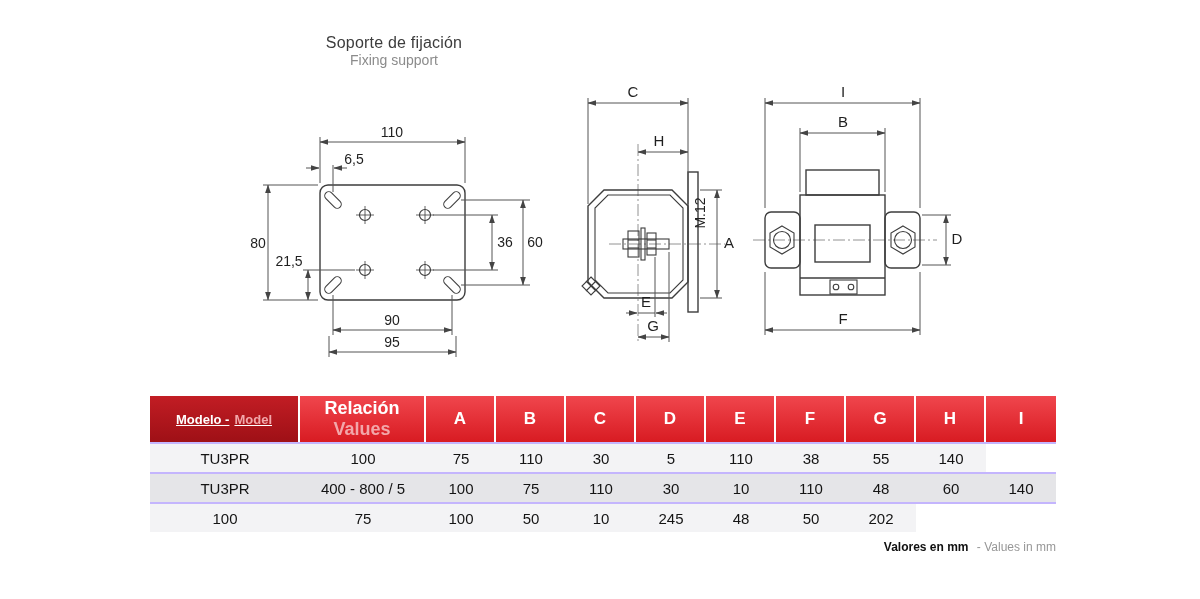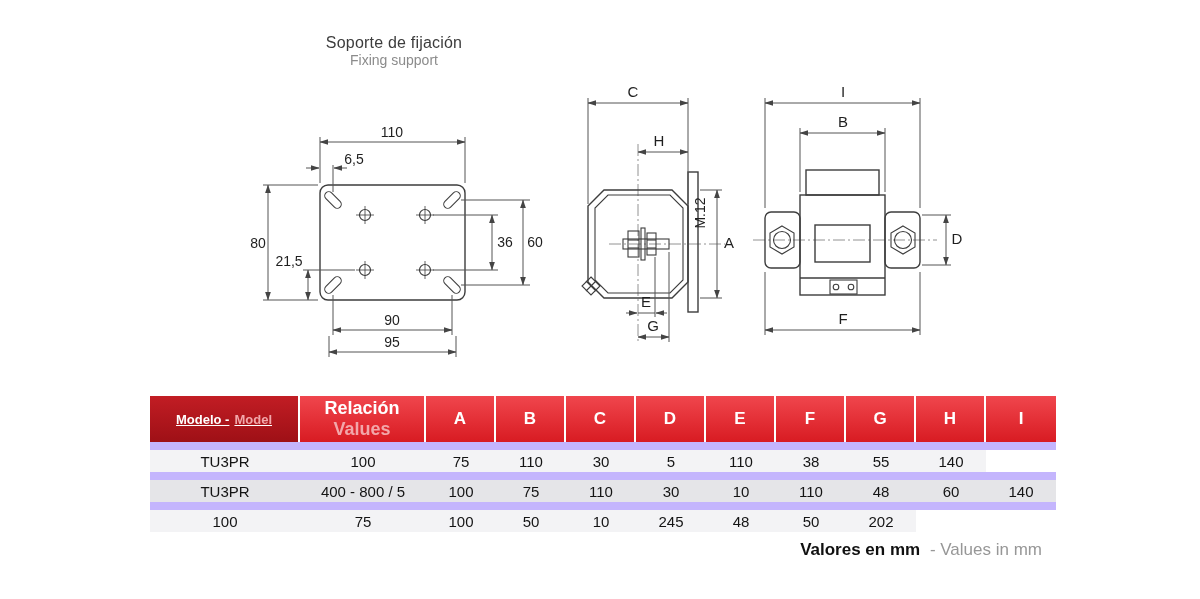--- a/index.html
+++ b/index.html
@@ -22,26 +22,26 @@
 
   .dims-table { position:absolute; left:150px; top:396px; width:906px; }
   .thead, .tr { display:grid; grid-template-columns:150px 126px repeat(9,70px); }
   .thead { height:46px; }
   .th { background:linear-gradient(#f0464d,#d81b22); color:#fff; display:flex; align-items:center;
         justify-content:center; font-weight:bold; font-size:17px; border-right:2px solid #fff; }
   .th:last-child { border-right:none; }
   .th-model { background:linear-gradient(#c21d24,#9e1016); font-size:13px; gap:5px;text-decoration:underline; }
   .th-ratio { flex-direction:column; font-size:18px; line-height:1.18; }
   .sec { color:#f2a7aa; }
-  .tr { height:30px; border-top:8px solid #c4b5fd; }
+  .tr { height:30px; border-top:2px solid #c4b5fd; }
   .td { display:flex; align-items:center; justify-content:center; font-size:15px; color:#141414; }
   .r-a .td { background:#f3f3f5; }
   .r-b .td { background:#e5e5e8; }
 
-  .tfoot { position:absolute; left:136px; top:540px; width:906px; text-align:right; font-size:17px; }
+  .tfoot { position:absolute; left:150px; top:540px; width:906px; text-align:right; font-size:12px; }
   .tfoot .es { font-weight:bold; color:#101010; }
   .tfoot .en { color:#979797; margin-left:5px; }
 </style>
 </head>
 <body>
 
 <div class="canvas">
 
   <div class="title-block">
     <div class="title-es">Soporte de fijación</div>

